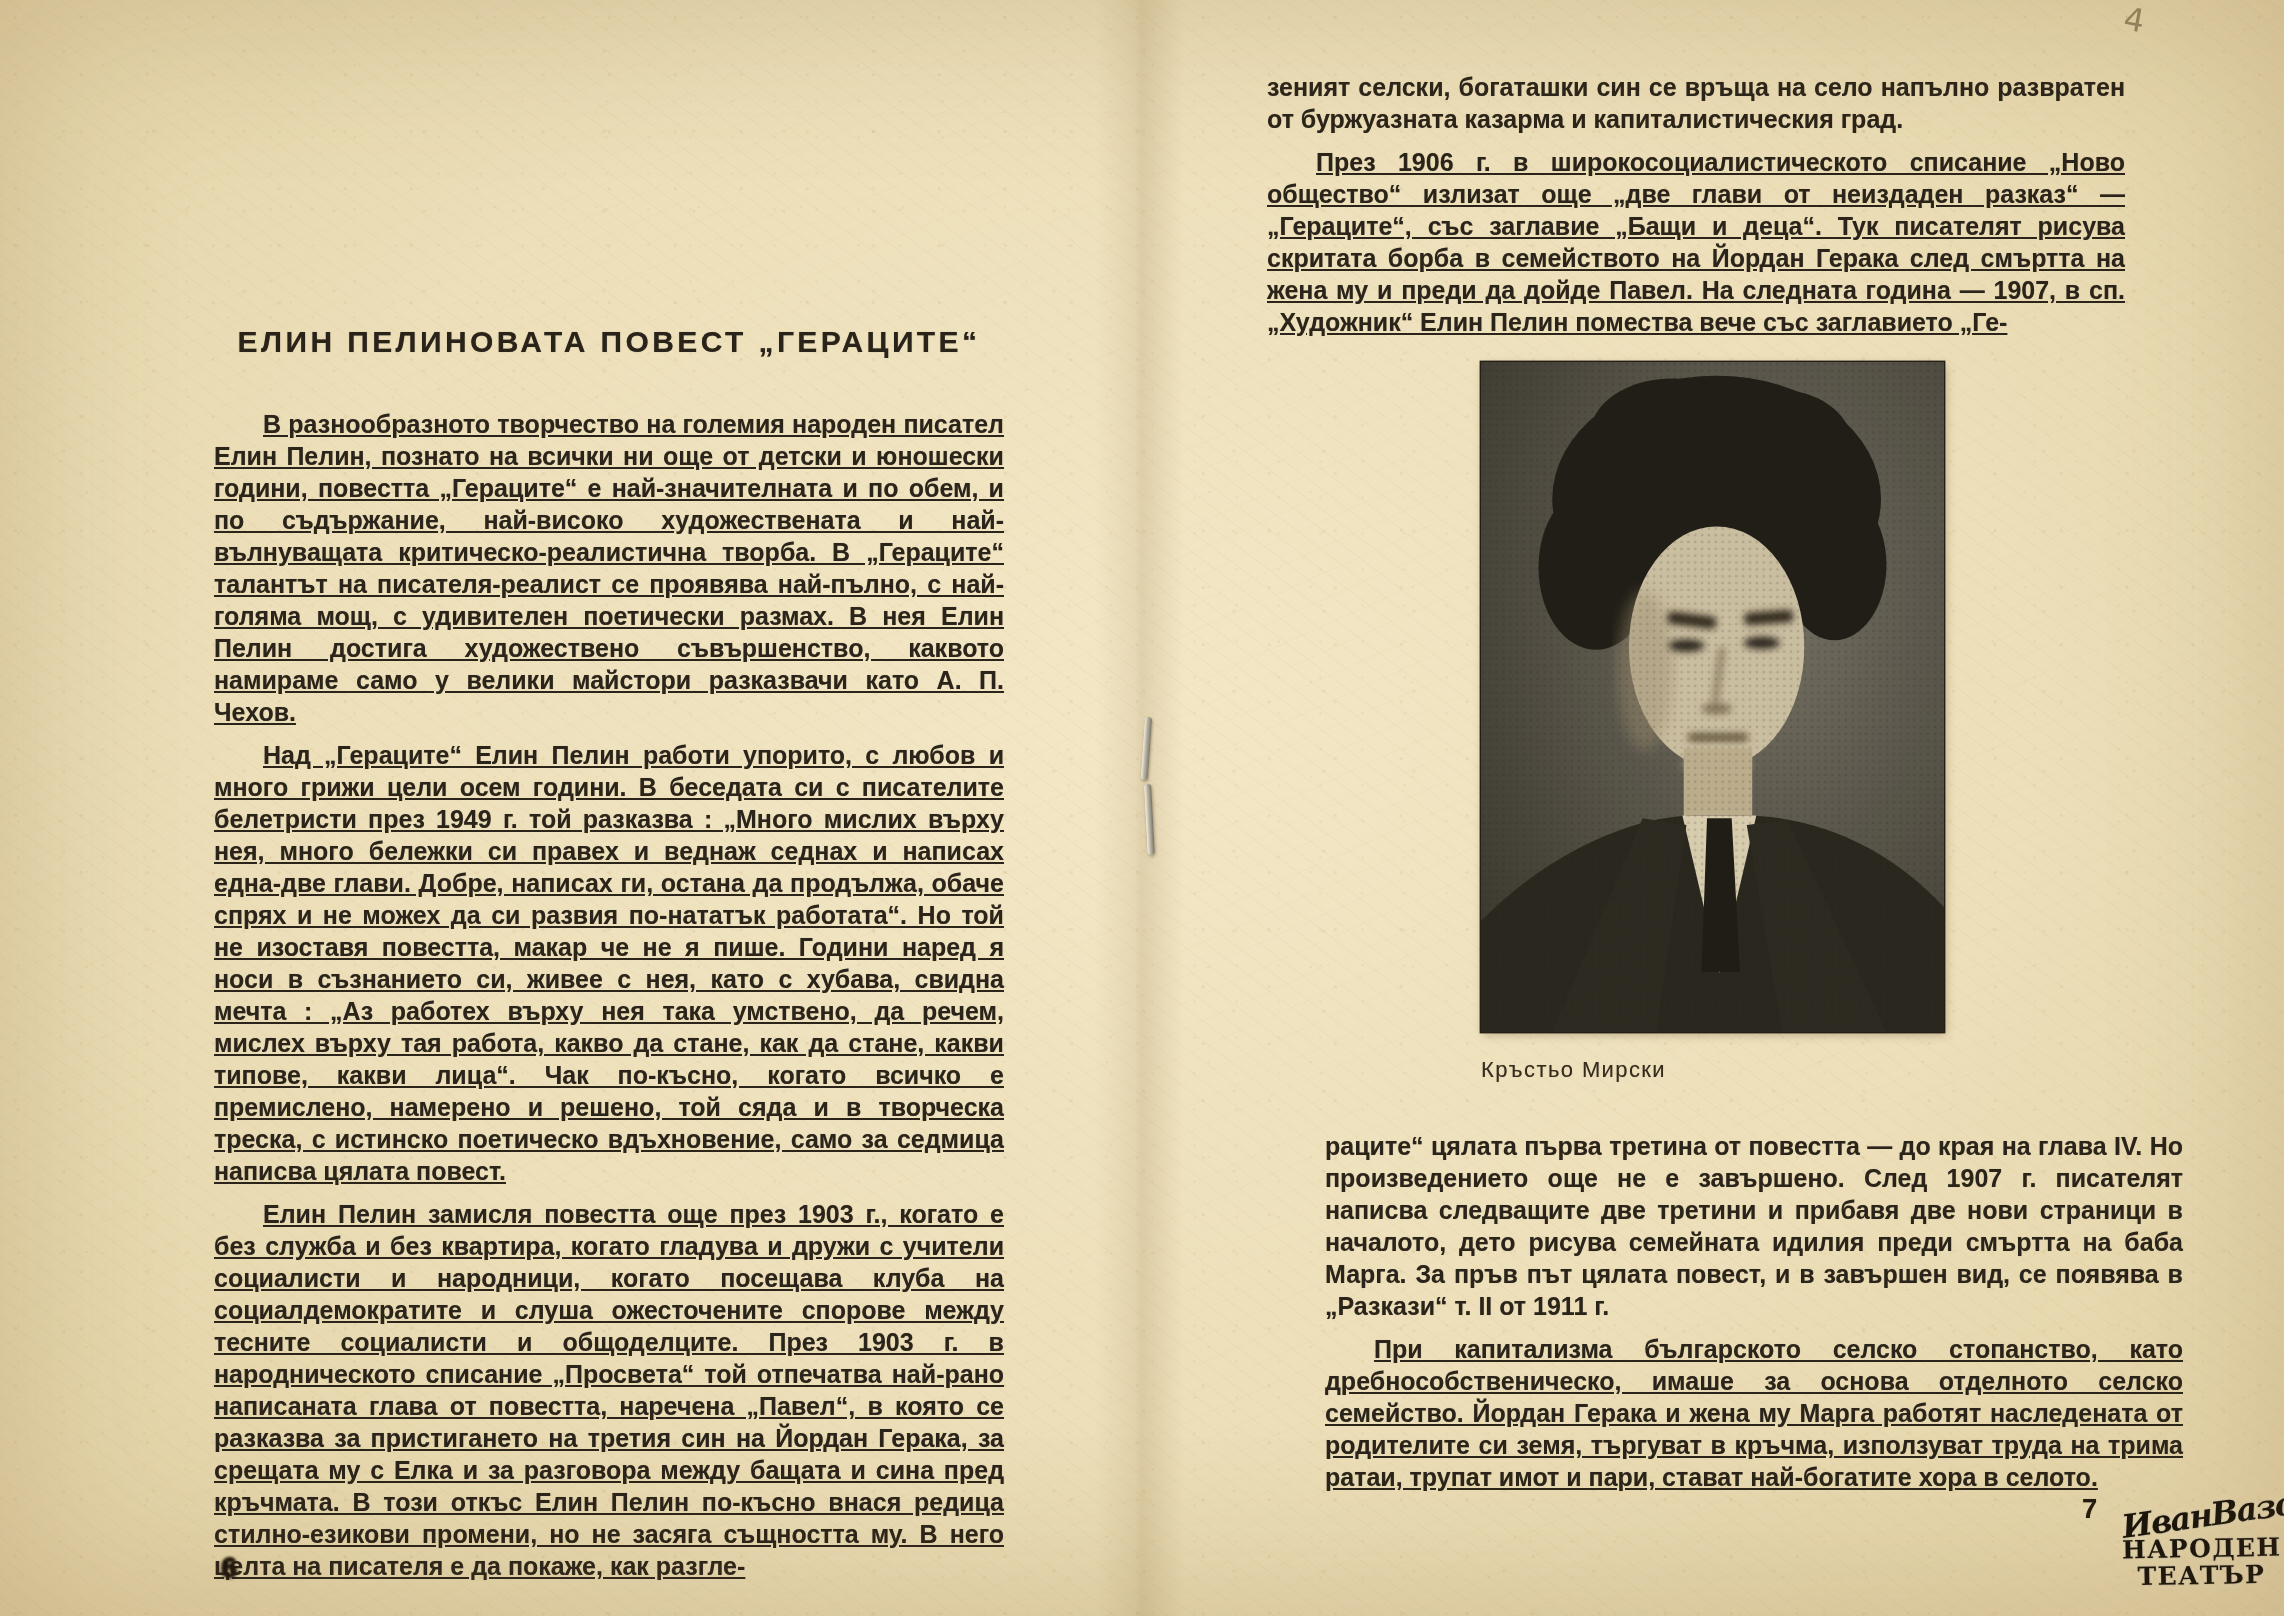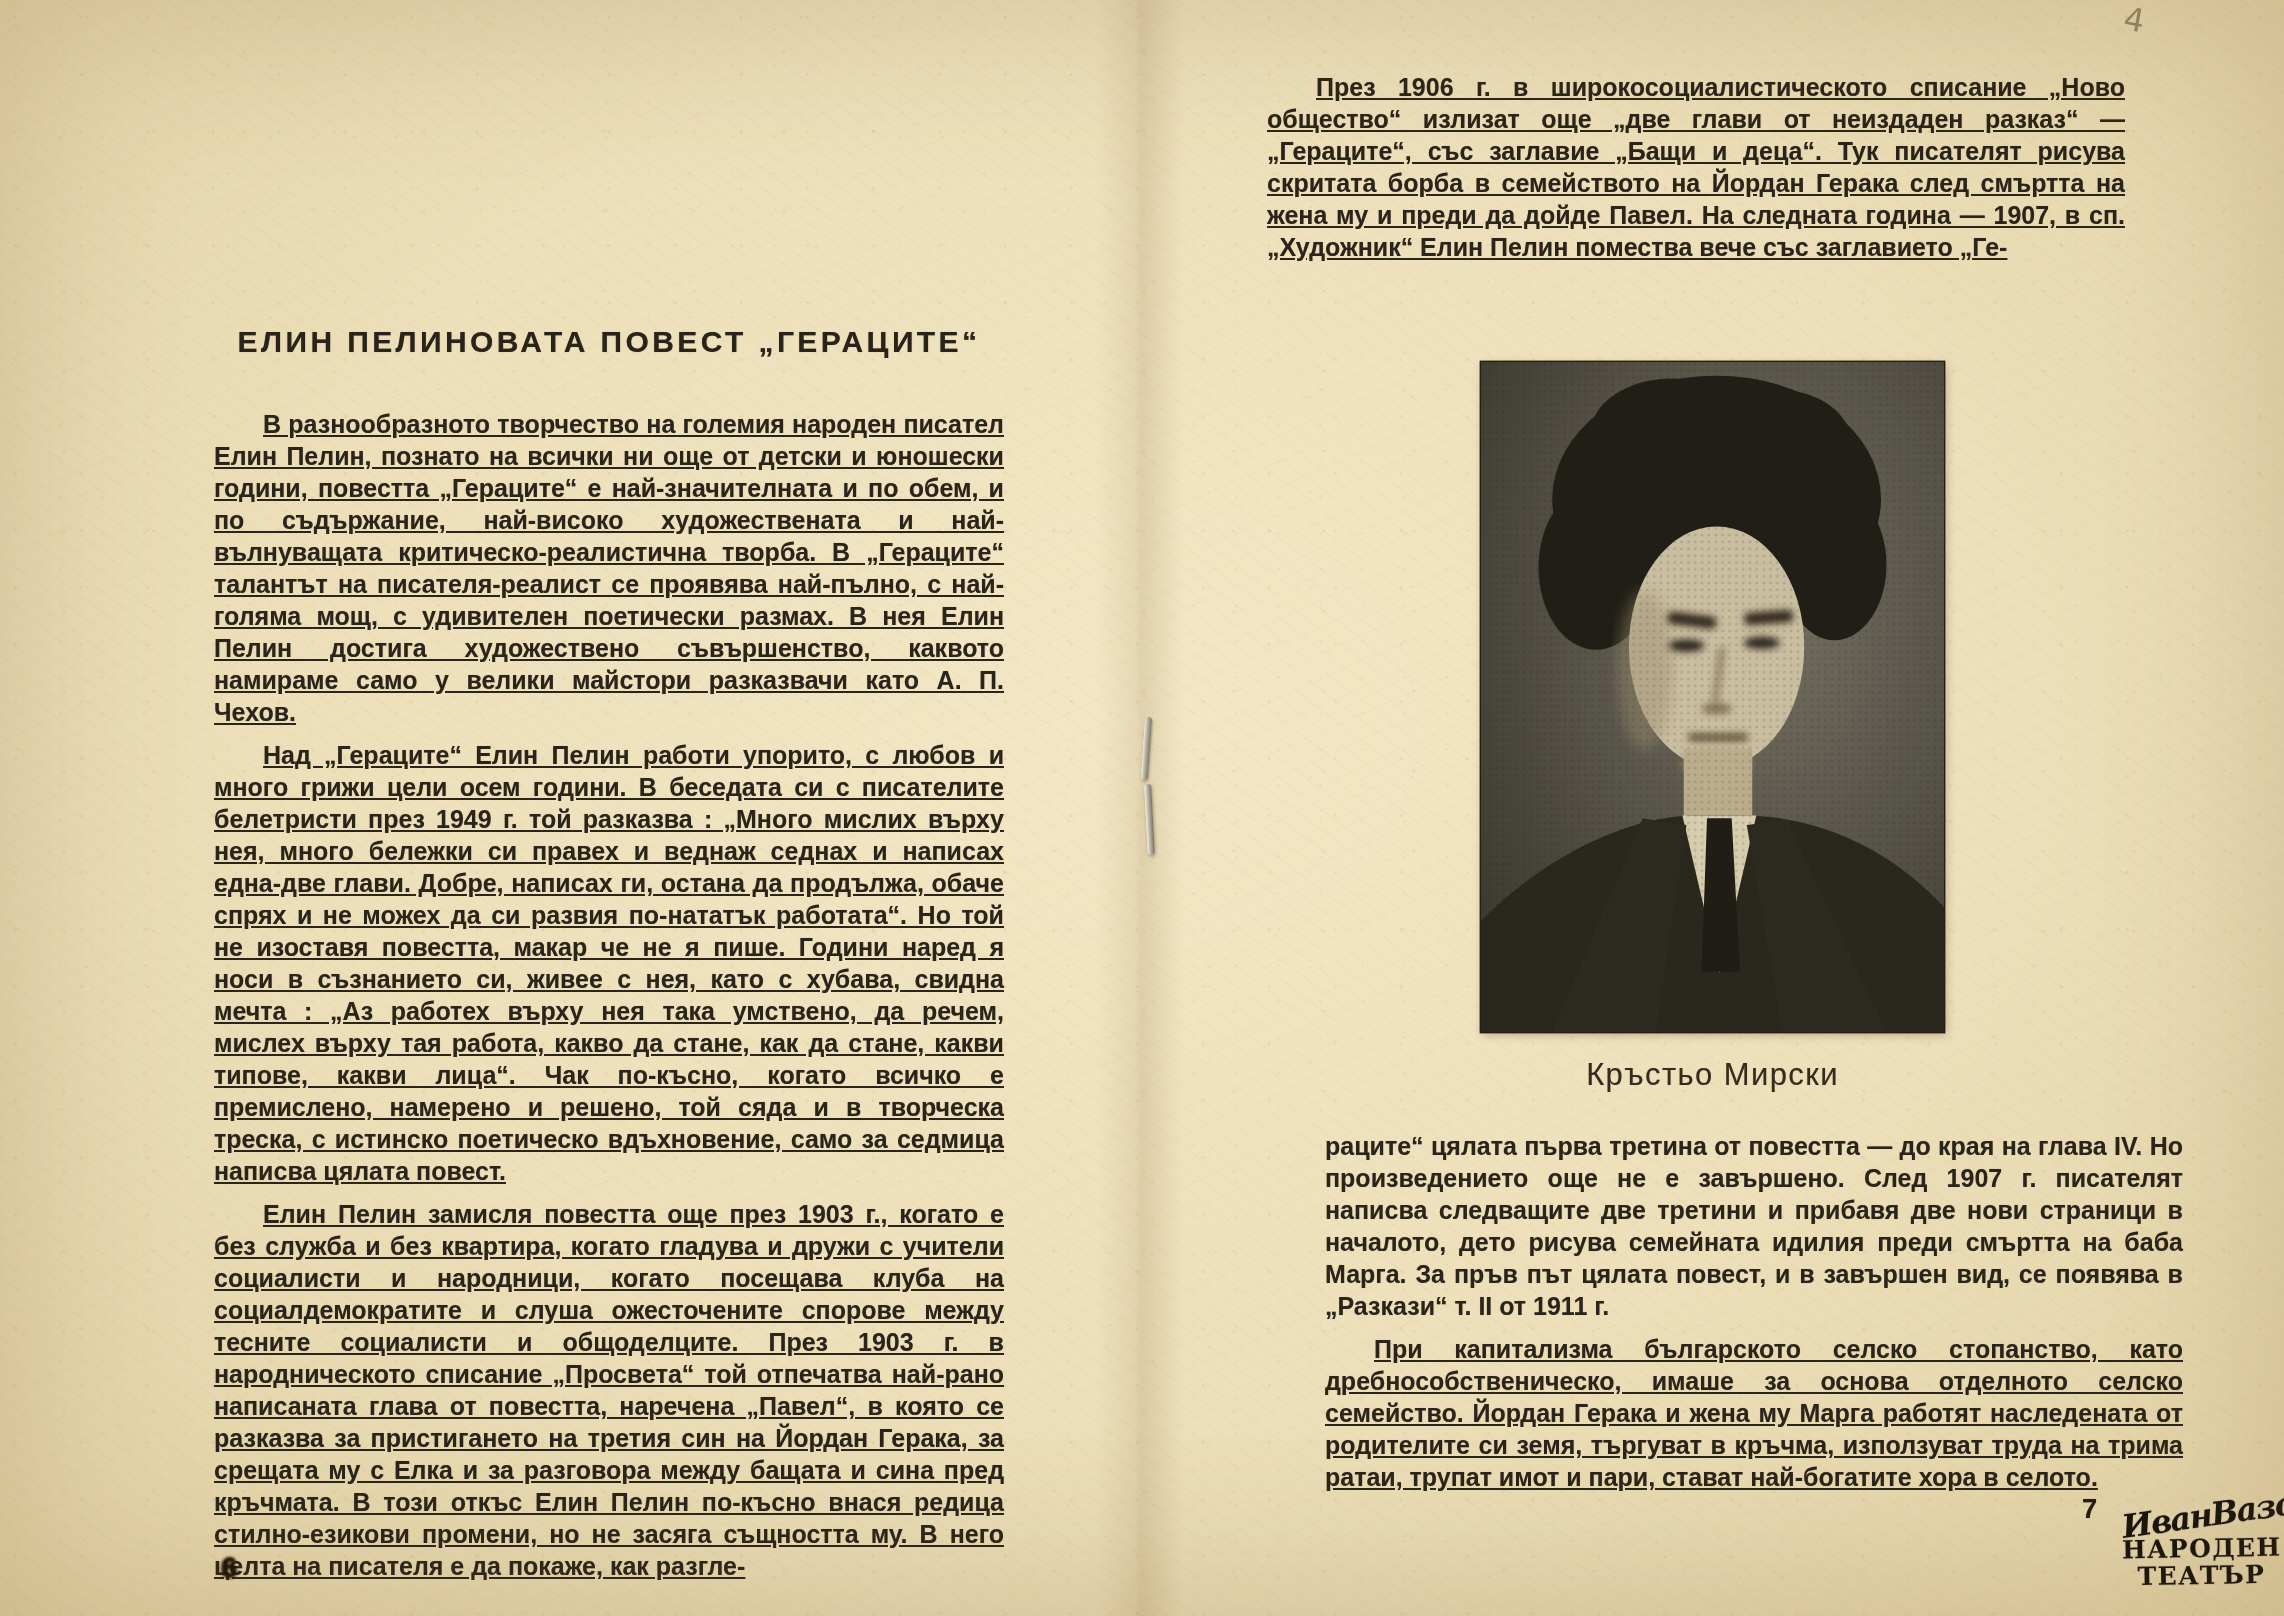--- a/index.html
+++ b/index.html
@@ -31,22 +31,22 @@
   p.body{
     margin:0 0 11px 0;font-size:25px;line-height:32px;font-weight:bold;
     text-align:justify;color:#2b241a;text-shadow:0 0 0.7px rgba(43,36,26,.35);
   }
   p.indent{text-indent:49px;text-decoration:underline;}
   p.noindent{text-indent:0;}
   
   figure.photo{position:absolute;left:1481px;top:362px;width:463px;height:670px;margin:0;
     box-shadow:0 0 0 1.4px #241f16, 2.1px 2.7px 9.6px rgba(80,58,28,.35);}
   figure.photo svg{display:block;width:100%;height:100%;}
-  .caption{position:absolute;left:1481px;top:1057px;width:463px;text-align:center;
-    font-size:31px;letter-spacing:1.4px;color:#362c1e;font-weight:normal;
+  .caption{position:absolute;left:1481px;top:1057px;width:463px;text-align:left;
+    font-size:22px;letter-spacing:1.4px;color:#362c1e;font-weight:normal;
     text-shadow:0 0 0.7px rgba(54,44,30,.4);}
   
   .pn-left{position:absolute;left:221px;top:1551px;font-size:29px;font-weight:bold;color:#1d150c;
     filter:blur(1px);text-shadow:0.7px 0.7px 2.1px #1d150c,-0.7px 1.4px 2.7px #2a1f10;}
   .pn-right{position:absolute;left:2082px;top:1493px;font-size:27.4px;font-weight:bold;color:#241c10;
     text-shadow:0 0 0.7px rgba(36,28,16,.6);}
   .stamp{position:absolute;left:2122px;top:1497px;width:158px;text-align:center;color:#181309;
     transform:rotate(-1deg);}
   .stamp-script{font-family:"DejaVu Serif",serif;font-style:italic;font-weight:bold;font-size:32px;
     letter-spacing:-1.4px;transform:rotate(-7deg);white-space:nowrap;
@@ -72,20 +72,21 @@
   <div class="gutter"></div>
 
   <section class="page-left">
     <h1 class="title">ЕЛИН ПЕЛИНОВАТА ПОВЕСТ „ГЕРАЦИТЕ“</h1>
     <p class="body indent">В разнообразното творчество на големия народен писател Елин Пелин, познато на всички ни още от детски и юношески години, повестта „Гераците“ е най-значителната и по обем, и по съдържание, най-високо художествената и най-вълнуващата критическо-реалистична творба. В „Гераците“ талантът на писателя-реалист се проявява най-пълно, с най-голяма мощ, с удивителен поетически размах. В нея Елин Пелин достига художествено съвършенство, каквото намираме само у велики майстори разказвачи като А. П. Чехов.</p>
     <p class="body indent">Над „Гераците“ Елин Пелин работи упорито, с любов и много грижи цели осем години. В беседата си с писателите белетристи през 1949 г. той разказва : „Много мислих върху нея, много бележки си правех и веднаж седнах и написах една-две глави. Добре, написах ги, остана да продължа, обаче спрях и не можех да си развия по-нататък работата“. Но той не изоставя повестта, макар че не я пише. Години наред я носи в съзнанието си, живее с нея, като с хубава, свидна мечта : „Аз работех върху нея така умствено, да речем, мислех върху тая работа, какво да стане, как да стане, какви типове, какви лица“. Чак по-късно, когато всичко е премислено, намерено и решено, той сяда и в творческа треска, с истинско поетическо вдъхновение, само за седмица написва цялата повест.</p>
     <p class="body indent">Елин Пелин замисля повестта още през 1903 г., когато е без служба и без квартира, когато гладува и дружи с учители социалисти и народници, когато посещава клуба на социалдемократите и слуша ожесточените спорове между тесните социалисти и общоделците. През 1903 г. в народническото списание „Просвета“ той отпечатва най-рано написаната глава от повестта, наречена „Павел“, в която се разказва за пристигането на третия син на Йордан Герака, за срещата му с Елка и за разговора между бащата и сина пред кръчмата. В този откъс Елин Пелин по-късно внася редица стилно-езикови промени, но не засяга същността му. В него целта на писателя е да покаже, как разгле-</p>
   </section>
 
   <section class="page-right-top">
+    <p class="body noindent">зеният селски, богаташки син се връща на село напълно развратен от буржуазната казарма и капиталистическия град.</p>
     <p class="body indent">През 1906 г. в широкосоциалистическото списание „Ново общество“ излизат още „две глави от неиздаден разказ“ — „Гераците“, със заглавие „Бащи и деца“. Тук писателят рисува скритата борба в семейството на Йордан Герака след смъртта на жена му и преди да дойде Павел. На следната година — 1907, в сп. „Художник“ Елин Пелин помества вече със заглавието „Ге-</p>
   </section>
 
   <figure class="photo">
     <svg viewBox="0 0 338 489" preserveAspectRatio="none">
       <defs>
         <radialGradient id="bg" cx="62%" cy="38%" r="85%">
           <stop offset="0%" stop-color="#6d6a5e"></stop>
           <stop offset="55%" stop-color="#4c4940"></stop>
           <stop offset="100%" stop-color="#2d2b24"></stop>

